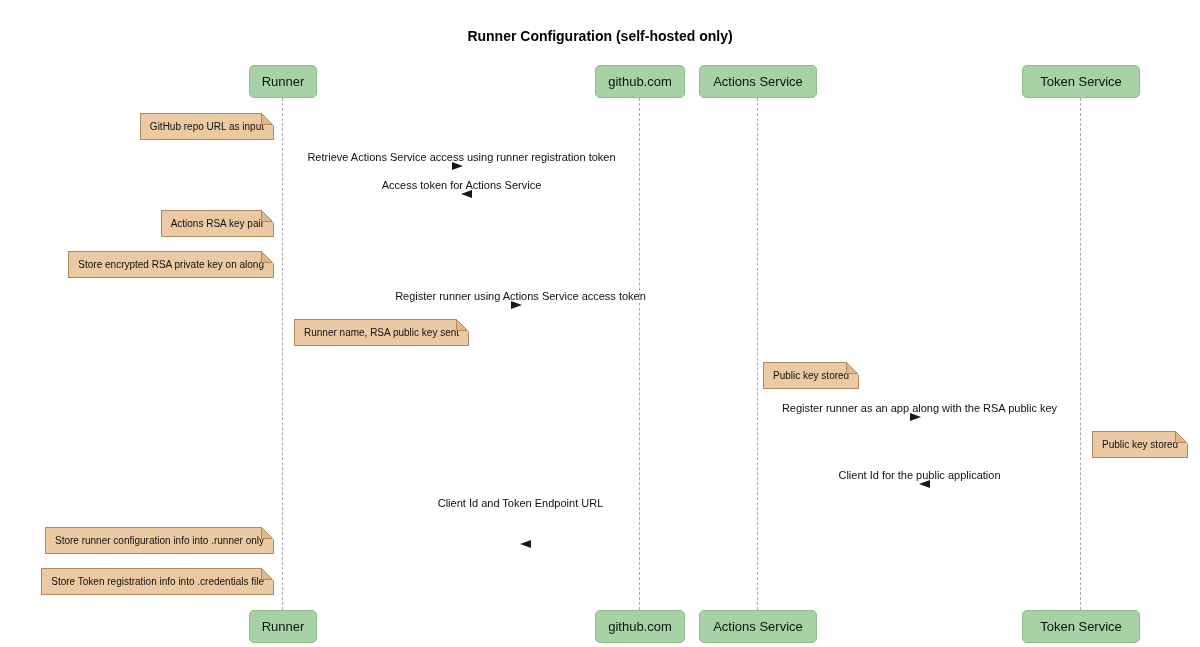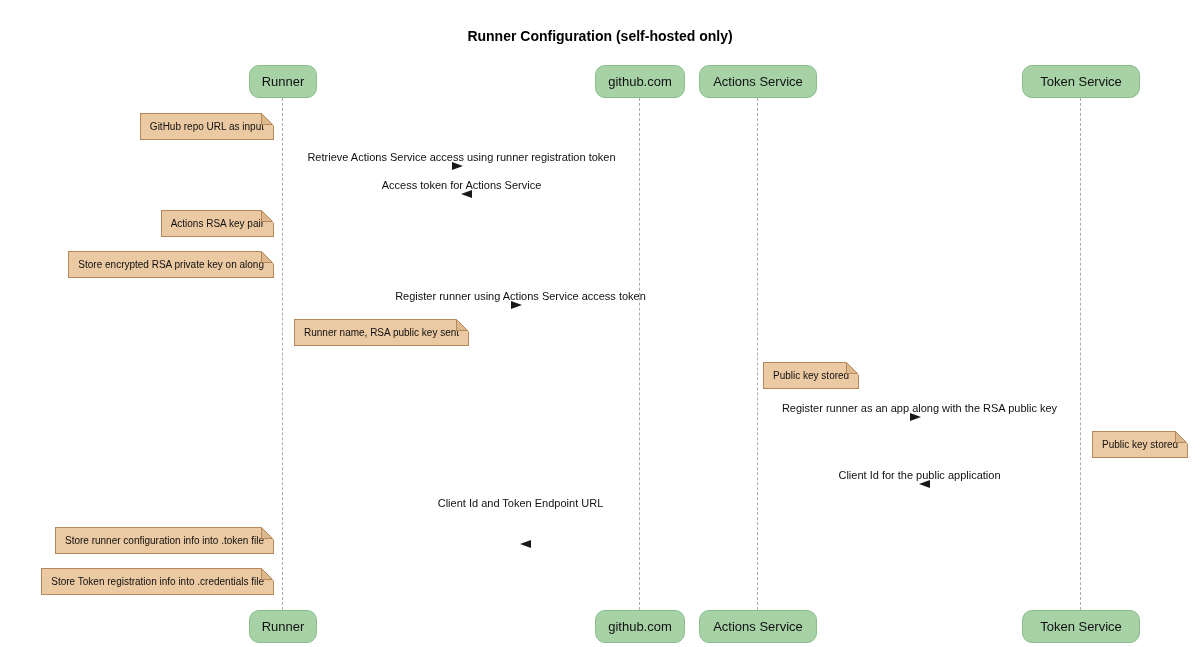--- a/index.html
+++ b/index.html
@@ -12,21 +12,21 @@
     font-size:14px;font-weight:bold;color:#000;
   }
   .lifeline{
     position:absolute;top:78px;height:512px;width:0;
     border-left:1px dashed var(--lifeline,#ACACAC);
   }
   .actor{
     position:absolute;height:33px;box-sizing:border-box;
     background:var(--actor-fill,#A6D2A6);
     border:1px solid var(--actor-border,#8BBD8B);
-    border-radius:10px;
+    border-radius:5px;
     display:flex;align-items:center;justify-content:center;
     font-size:13px;color:#101010;
   }
   .msg{position:absolute;display:flex;flex-direction:column;align-items:center;}
   .msg-label{
     font-size:11px;color:#101010;text-align:center;
     margin-bottom:3px;white-space:nowrap;
   }
   .msg-line{position:relative;height:1px;background:var(--arrow,#181818);}
   .arrow-head{
@@ -151,21 +151,21 @@
         <path class="fold-flap" d="M0.5,0.5 L11.5,11.5 L0.5,11.5 Z"></path>
       </svg>
     <span>Public key stored</span>
   </div>
 
   <div class="note" style="right:926px;top:507px;">
     <svg class="note-fold" viewBox="0 0 13 13">
         <path class="fold-bg" d="M0,0 L13,0 L13,13 Z"></path>
         <path class="fold-flap" d="M0.5,0.5 L11.5,11.5 L0.5,11.5 Z"></path>
       </svg>
-    <span>Store runner configuration info into .token file</span>
+    <span>Store runner configuration info into .runner only</span>
   </div>
 
   <div class="note" style="right:926px;top:548px;">
     <svg class="note-fold" viewBox="0 0 13 13">
         <path class="fold-bg" d="M0,0 L13,0 L13,13 Z"></path>
         <path class="fold-flap" d="M0.5,0.5 L11.5,11.5 L0.5,11.5 Z"></path>
       </svg>
     <span>Store Token registration info into .credentials file</span>
   </div>
 

